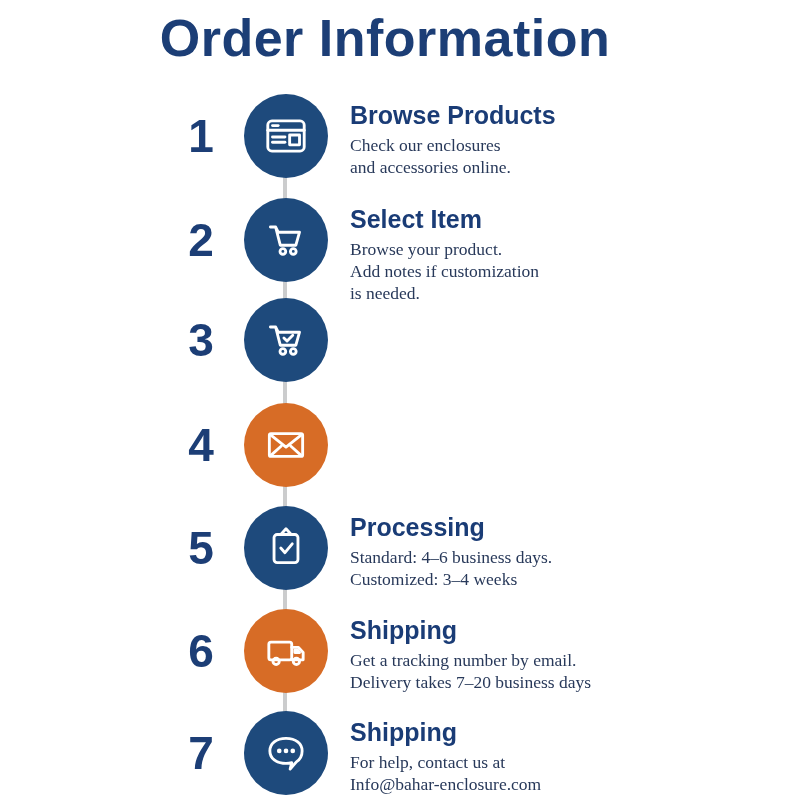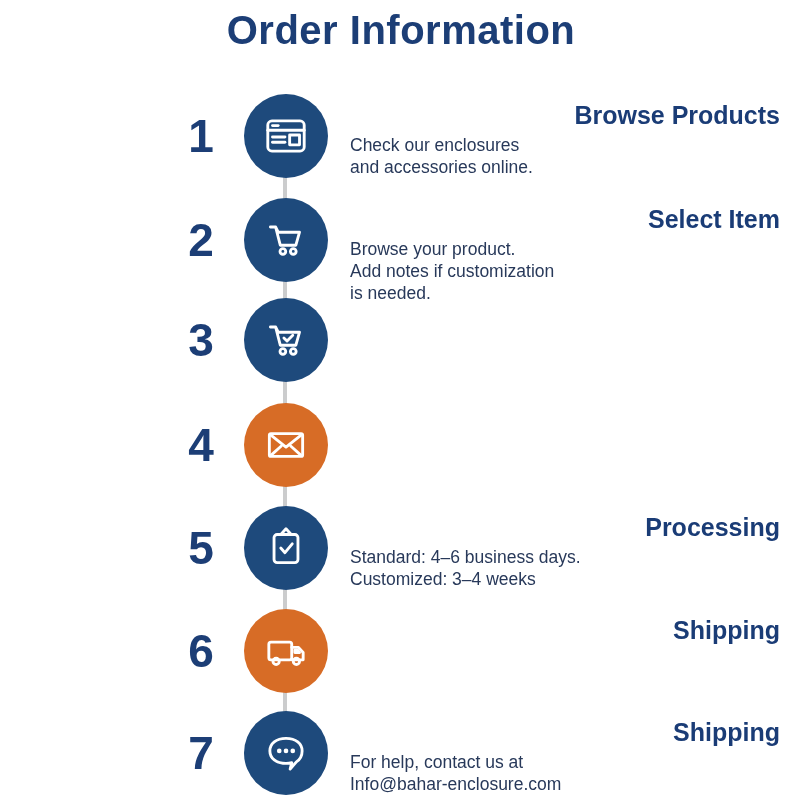--- a/index.html
+++ b/index.html
@@ -1,42 +1,42 @@
 <!DOCTYPE html>
 <html><head>
 <meta charset="utf-8">
 <style>
   html,body { margin:0; padding:0; }
   #canvas {
     position:relative; width:800px; height:800px; background:#ffffff;
     font-family:"Liberation Sans", sans-serif; overflow:hidden;
   }
   .main-title {
-    position:absolute; top:8px; left:16px; width:770px; text-align:center;
-    font-size:40px; font-weight:bold; color:#1c3e76; letter-spacing:0.5px;
+    position:absolute; top:8px; left:0; width:770px; text-align:center;
+    font-size:52px; font-weight:bold; color:#1c3e76; letter-spacing:0.5px;
   }
   .timeline-line { position:absolute; left:283px; top:136px; width:4px; height:620px; background:#cbcccd; }
   .step { position:absolute; left:0; width:800px; height:84px; }
   .step-num {
     position:absolute; left:172px; width:58px; top:50%; transform:translateY(-50%);
     text-align:center; font-size:46px; font-weight:bold; color:#1c3e76;
   }
   .circle {
     position:absolute; left:244px; top:0; width:84px; height:84px; border-radius:50%;
     display:flex; align-items:center; justify-content:center;
   }
   .circle svg { width:52px; height:52px; display:block; }
   .icon-stroke { fill:none; stroke:#ffffff; stroke-width:5.5; stroke-linecap:round; stroke-linejoin:round; }
   .icon-fill { fill:#ffffff; stroke:none; }
   .texts { position:absolute; left:350px; top:7px; width:430px; }
   .step-title {
-    font-size:25px; font-weight:bold; color:#1a3c76; line-height:29px; white-space:pre-line;text-align:right;
+    font-size:25px; font-weight:bold; color:#1a3c76; line-height:29px; white-space:pre-line;
   }
   .step-desc {
-    margin-top:4px; font-size:17.5px; color:#28395a; line-height:22px; white-space:pre-line;
+    margin-top:4px; font-size:17.5px; color:#28395a; line-height:22px; white-space:pre-line;font-family:Liberation Serif, serif;
   }
   
   .step-1 { top:94px; }  .step-2 { top:198px; } .step-3 { top:298px; }
   .step-4 { top:403px; } .step-5 { top:506px; } .step-6 { top:609px; }
   .step-7 { top:711px; }
 </style>
 </head>
 <body>
 
 <div id="canvas">
@@ -130,20 +130,22 @@
       <svg viewBox="0 0 100 100">
         <rect class="icon-stroke" x="17" y="33" width="44" height="34" rx="4"></rect>
         <path class="icon-stroke" d="M61 43 L74 43 L83 53 L83 67 L61 67"></path>
         <path class="icon-stroke" d="M67 48 L72 48 L76 53 L67 53 Z" stroke-width="4"></path>
         <circle class="icon-stroke" cx="31" cy="70" r="6" stroke-width="5"></circle>
         <circle class="icon-stroke" cx="70" cy="70" r="6" stroke-width="5"></circle>
       </svg>
     </div>
     <div class="texts">
       <div class="step-title">Shipping</div>
+      <div class="step-desc">Get a tracking number by email.
+Delivery takes 7–20 business days</div>
     </div>
   </div>
 
   <div class="step step-7">
     <div class="step-num">7</div>
     <div class="circle" style="background: rgb(30, 74, 124);">
       <svg viewBox="0 0 100 100">
         <path class="icon-stroke" d="M50 22 C31 22 19 32 19 46 C19 60 31 70 50 70 C54 70 58 69.5 61 68.5 L58 81 L70 67 C76 63 81 55 81 46 C81 32 69 22 50 22 Z"></path>
         <circle class="icon-fill" cx="37" cy="46" r="4.5"></circle>
         <circle class="icon-fill" cx="50" cy="46" r="4.5"></circle>

